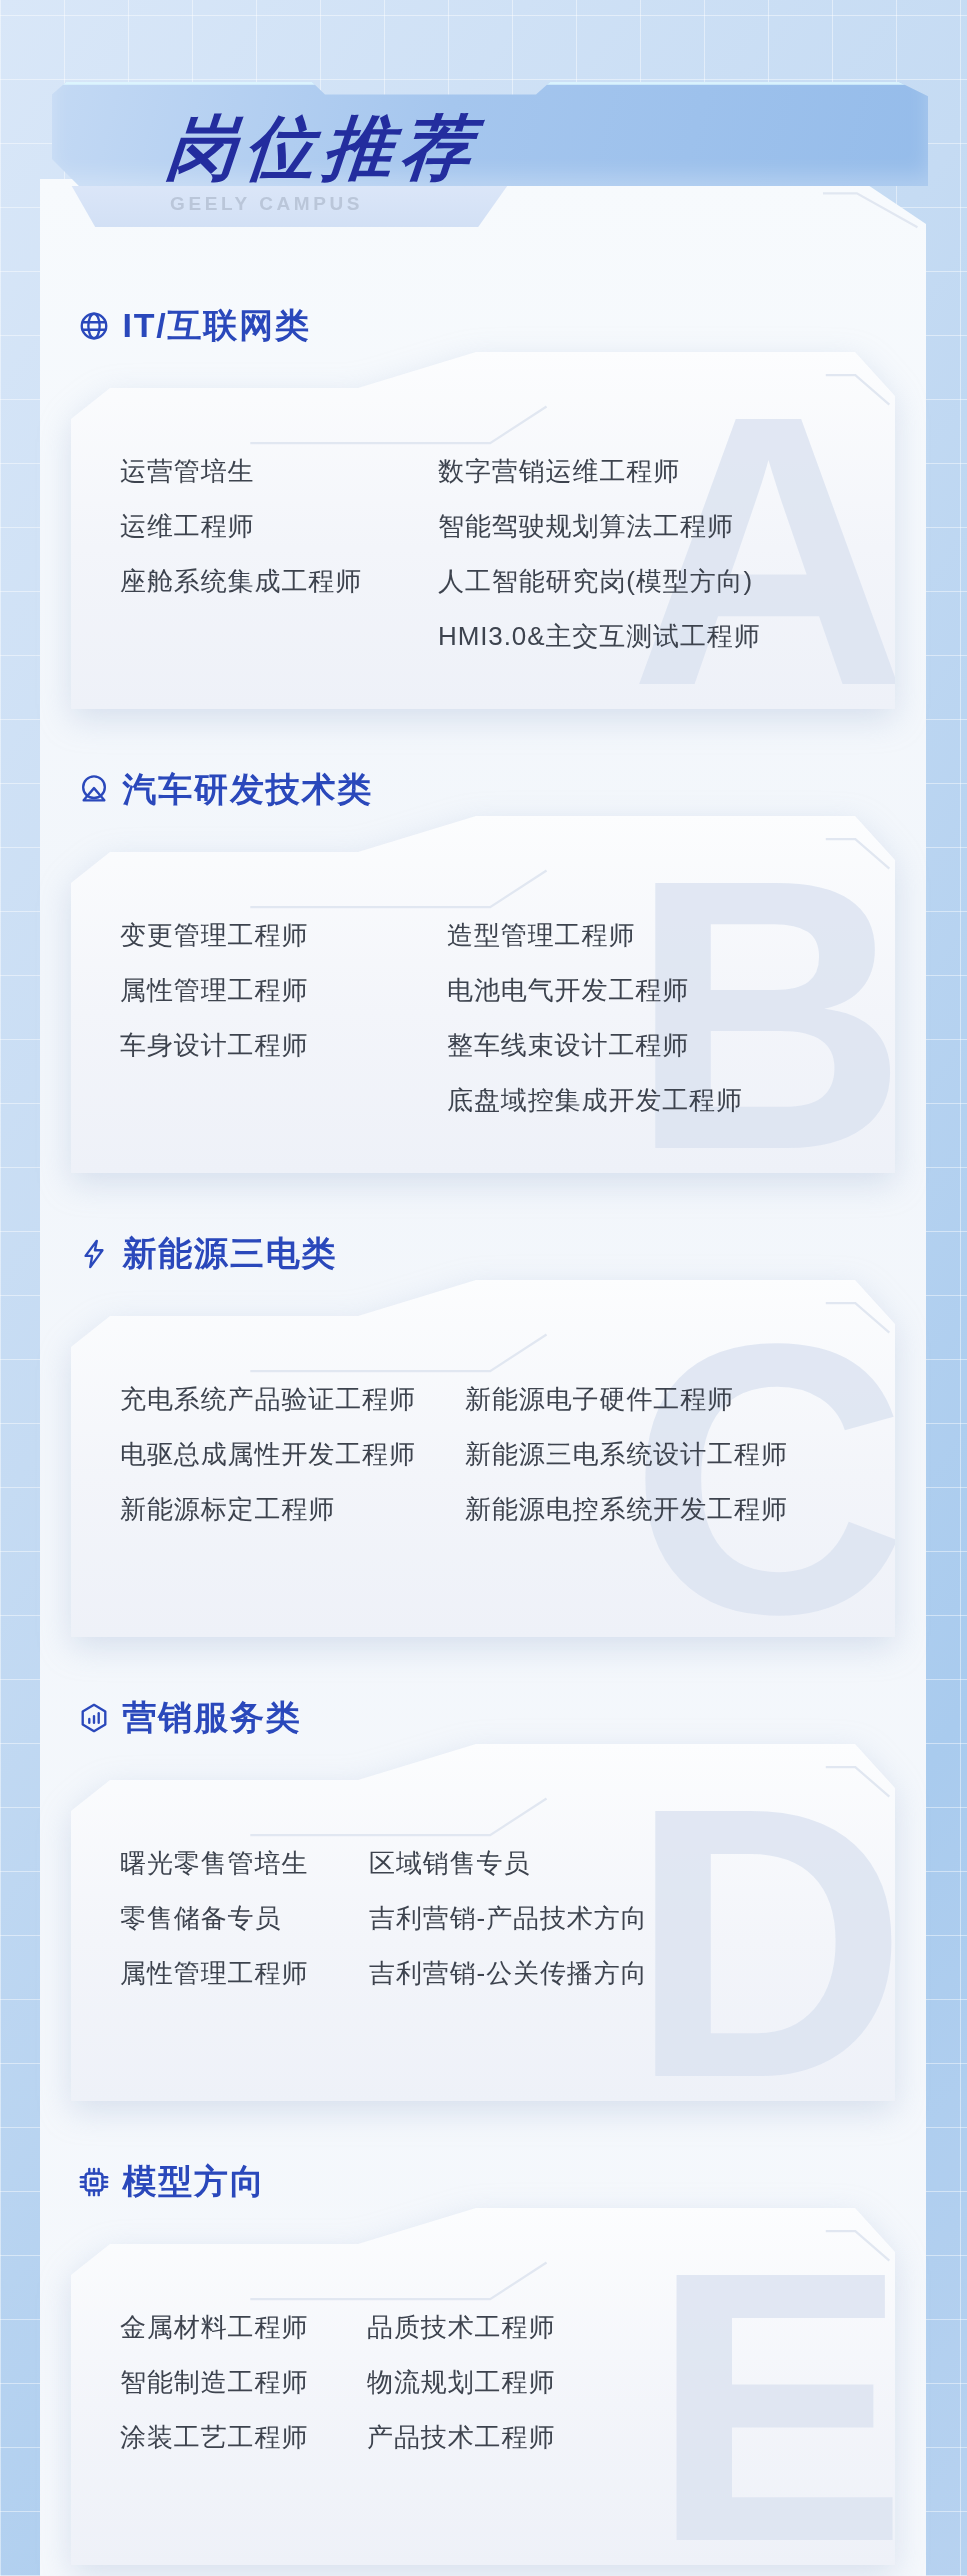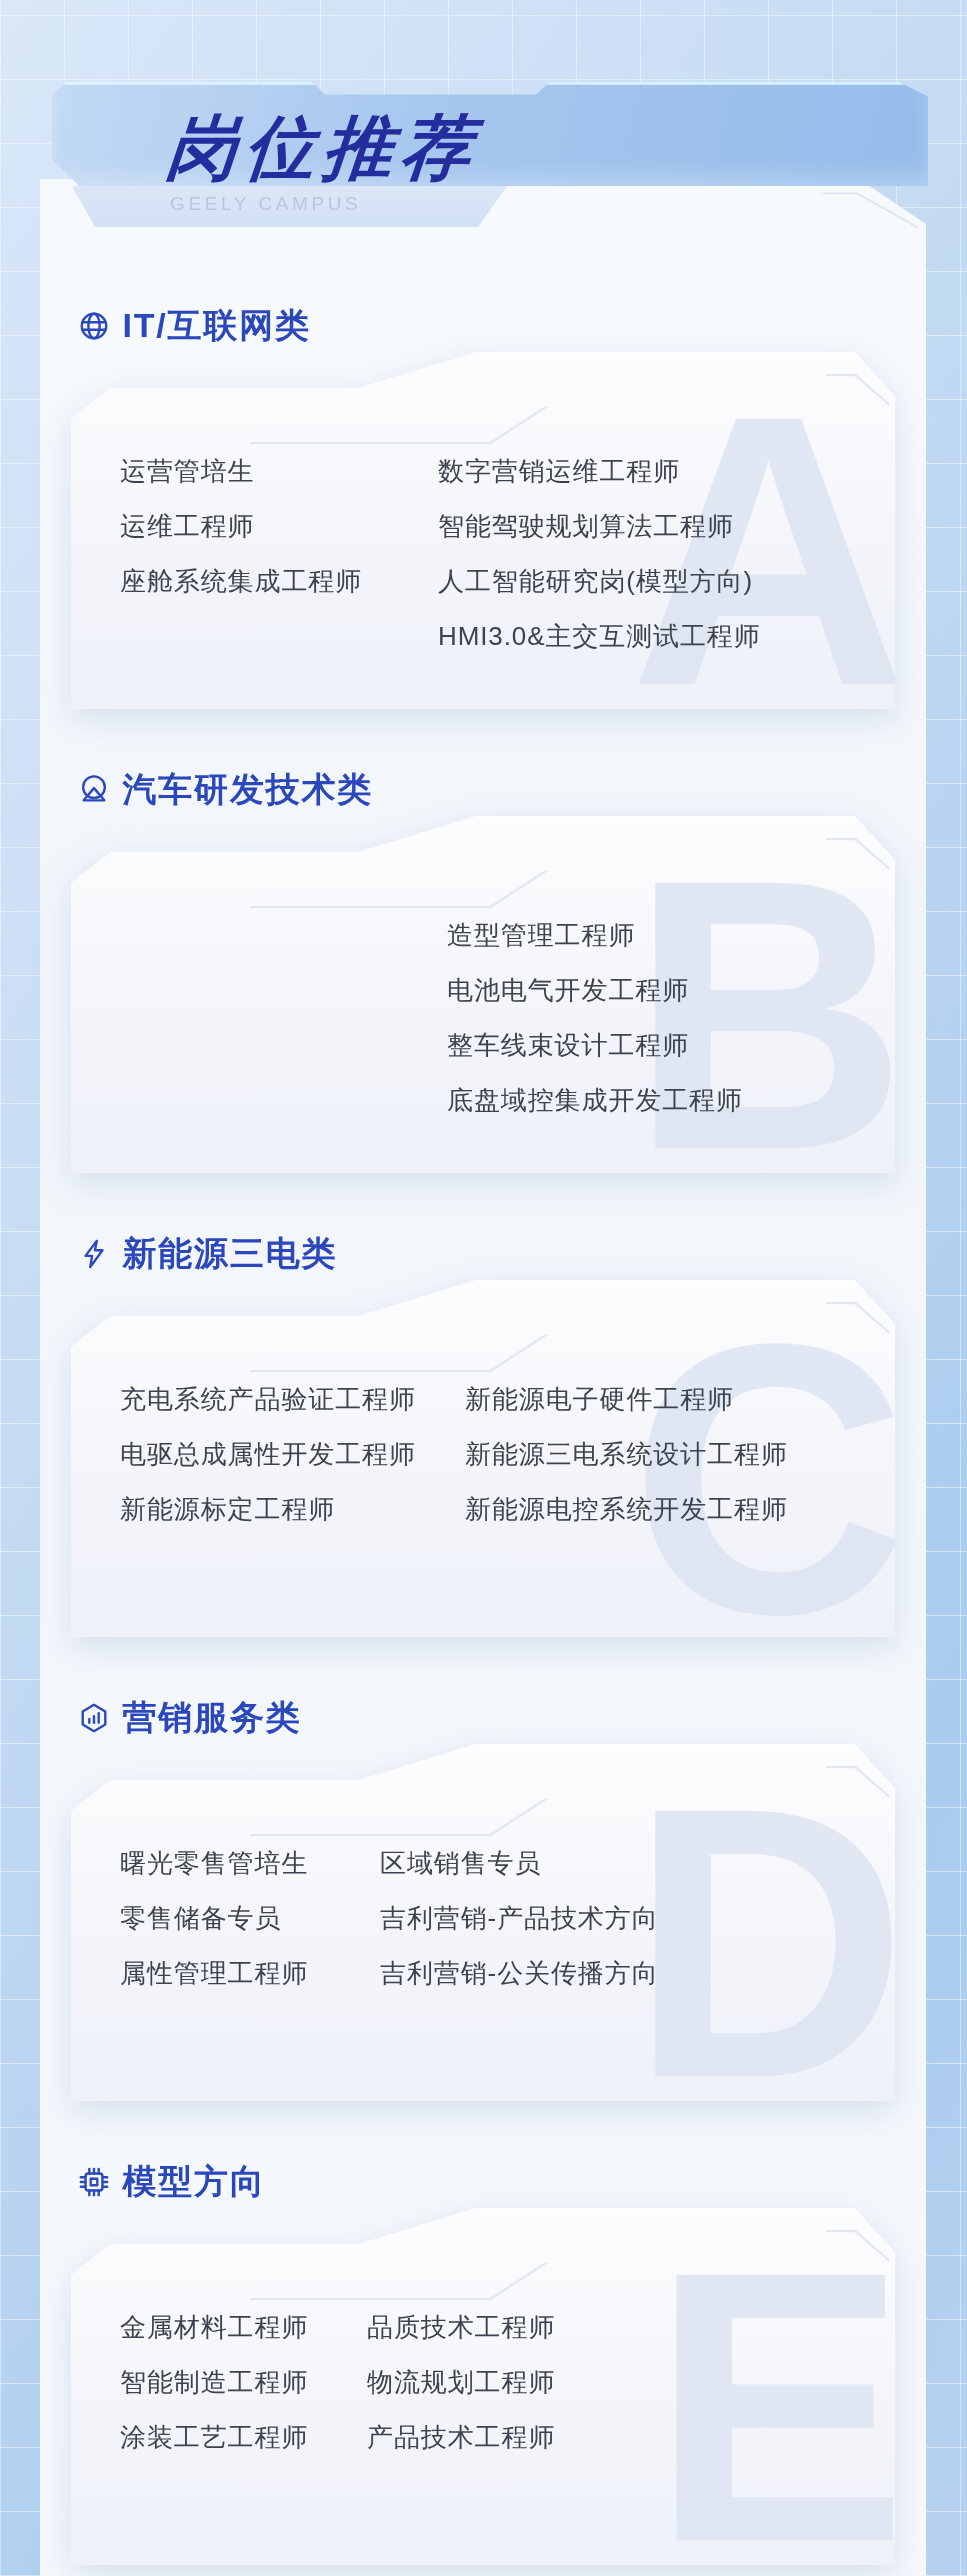--- a/index.html
+++ b/index.html
@@ -37,21 +37,21 @@
     clip-path:polygon(12.5px 0,448px 0,419px 41px,36px 41px);
   }
   .banner-title{
     position:absolute;left:115px;top:19.7px;
     font-size:70px;font-weight:900;font-style:italic;
     color:#232d9e;letter-spacing:8px;transform:skewX(-5deg);
     white-space:nowrap;
   }
   .banner-subtitle{
     position:absolute;left:118px;top:111px;
-    font-size:19px;font-weight:400;color:#bac6d9;letter-spacing:3.6px;
+    font-size:19px;font-weight:700;color:#bac6d9;letter-spacing:3.6px;
     white-space:nowrap;
   }
   
   .section{position:absolute;left:40px;width:886px;height:412px;}
   .sec-0{top:304px}.sec-1{top:768px}.sec-2{top:1232px}.sec-3{top:1696px}.sec-4{top:2160px}
   .title-row{position:absolute;left:38px;top:0;height:43px;display:flex;align-items:center;gap:12.5px;}
   .title-row svg{display:block;}
   .section-title{
     font-size:34px;font-weight:800;color:#2a48bb;letter-spacing:1.8px;white-space:nowrap;
   }
@@ -68,21 +68,21 @@
   .watermark{
     position:absolute;right:-3.6px;top:56px;
     font-size:385px;line-height:.75;font-weight:800;
     color:#dbe3f1;opacity:.8;letter-spacing:-9px;
   }
   .col{position:absolute;top:93px;display:flex;flex-direction:column;}
   .col-left{left:49px;text-align:center;}
   .sec-0 .col-right{left:367px}
   .sec-1 .col-right{left:376px}
   .sec-2 .col-right{left:394px}
-  .sec-3 .col-right{left:309px}
+  .sec-3 .col-right{left:298px}
   .sec-4 .col-right{left:296px}
   .job{
     height:55px;display:flex;align-items:center;
     font-size:26px;font-weight:500;color:#3d434e;letter-spacing:0.9px;white-space:nowrap;
   }
   .icon-stroke{stroke:#2a48bb;stroke-width:2.5;fill:none;stroke-linecap:round;stroke-linejoin:round;}
   .echo-stroke{stroke:#e1e7f1;stroke-width:2.5;fill:none;}
 </style>
 </head>
 <body>
@@ -142,20 +142,25 @@
     </svg>
     <span class="section-title">汽车研发技术类</span>
   </div>
   <div class="card-wrap">
     <div class="card">
       <div class="watermark">B</div>
       <svg class="echo" width="824" height="358" viewBox="0 0 920 400">
         <polyline class="echo-stroke" points="200,103 468,103 531,62"></polyline>
         <polyline class="echo-stroke" points="843,27 876,27 914,60"></polyline>
       </svg>
+      <div class="col col-left">
+        <div class="job">变更管理工程师</div>
+        <div class="job">属性管理工程师</div>
+        <div class="job">车身设计工程师</div>
+      </div>
       <div class="col col-right">
         <div class="job">造型管理工程师</div>
         <div class="job">电池电气开发工程师</div>
         <div class="job">整车线束设计工程师</div>
         <div class="job">底盘域控集成开发工程师</div>
       </div>
     </div>
   </div>
 </div>
 

